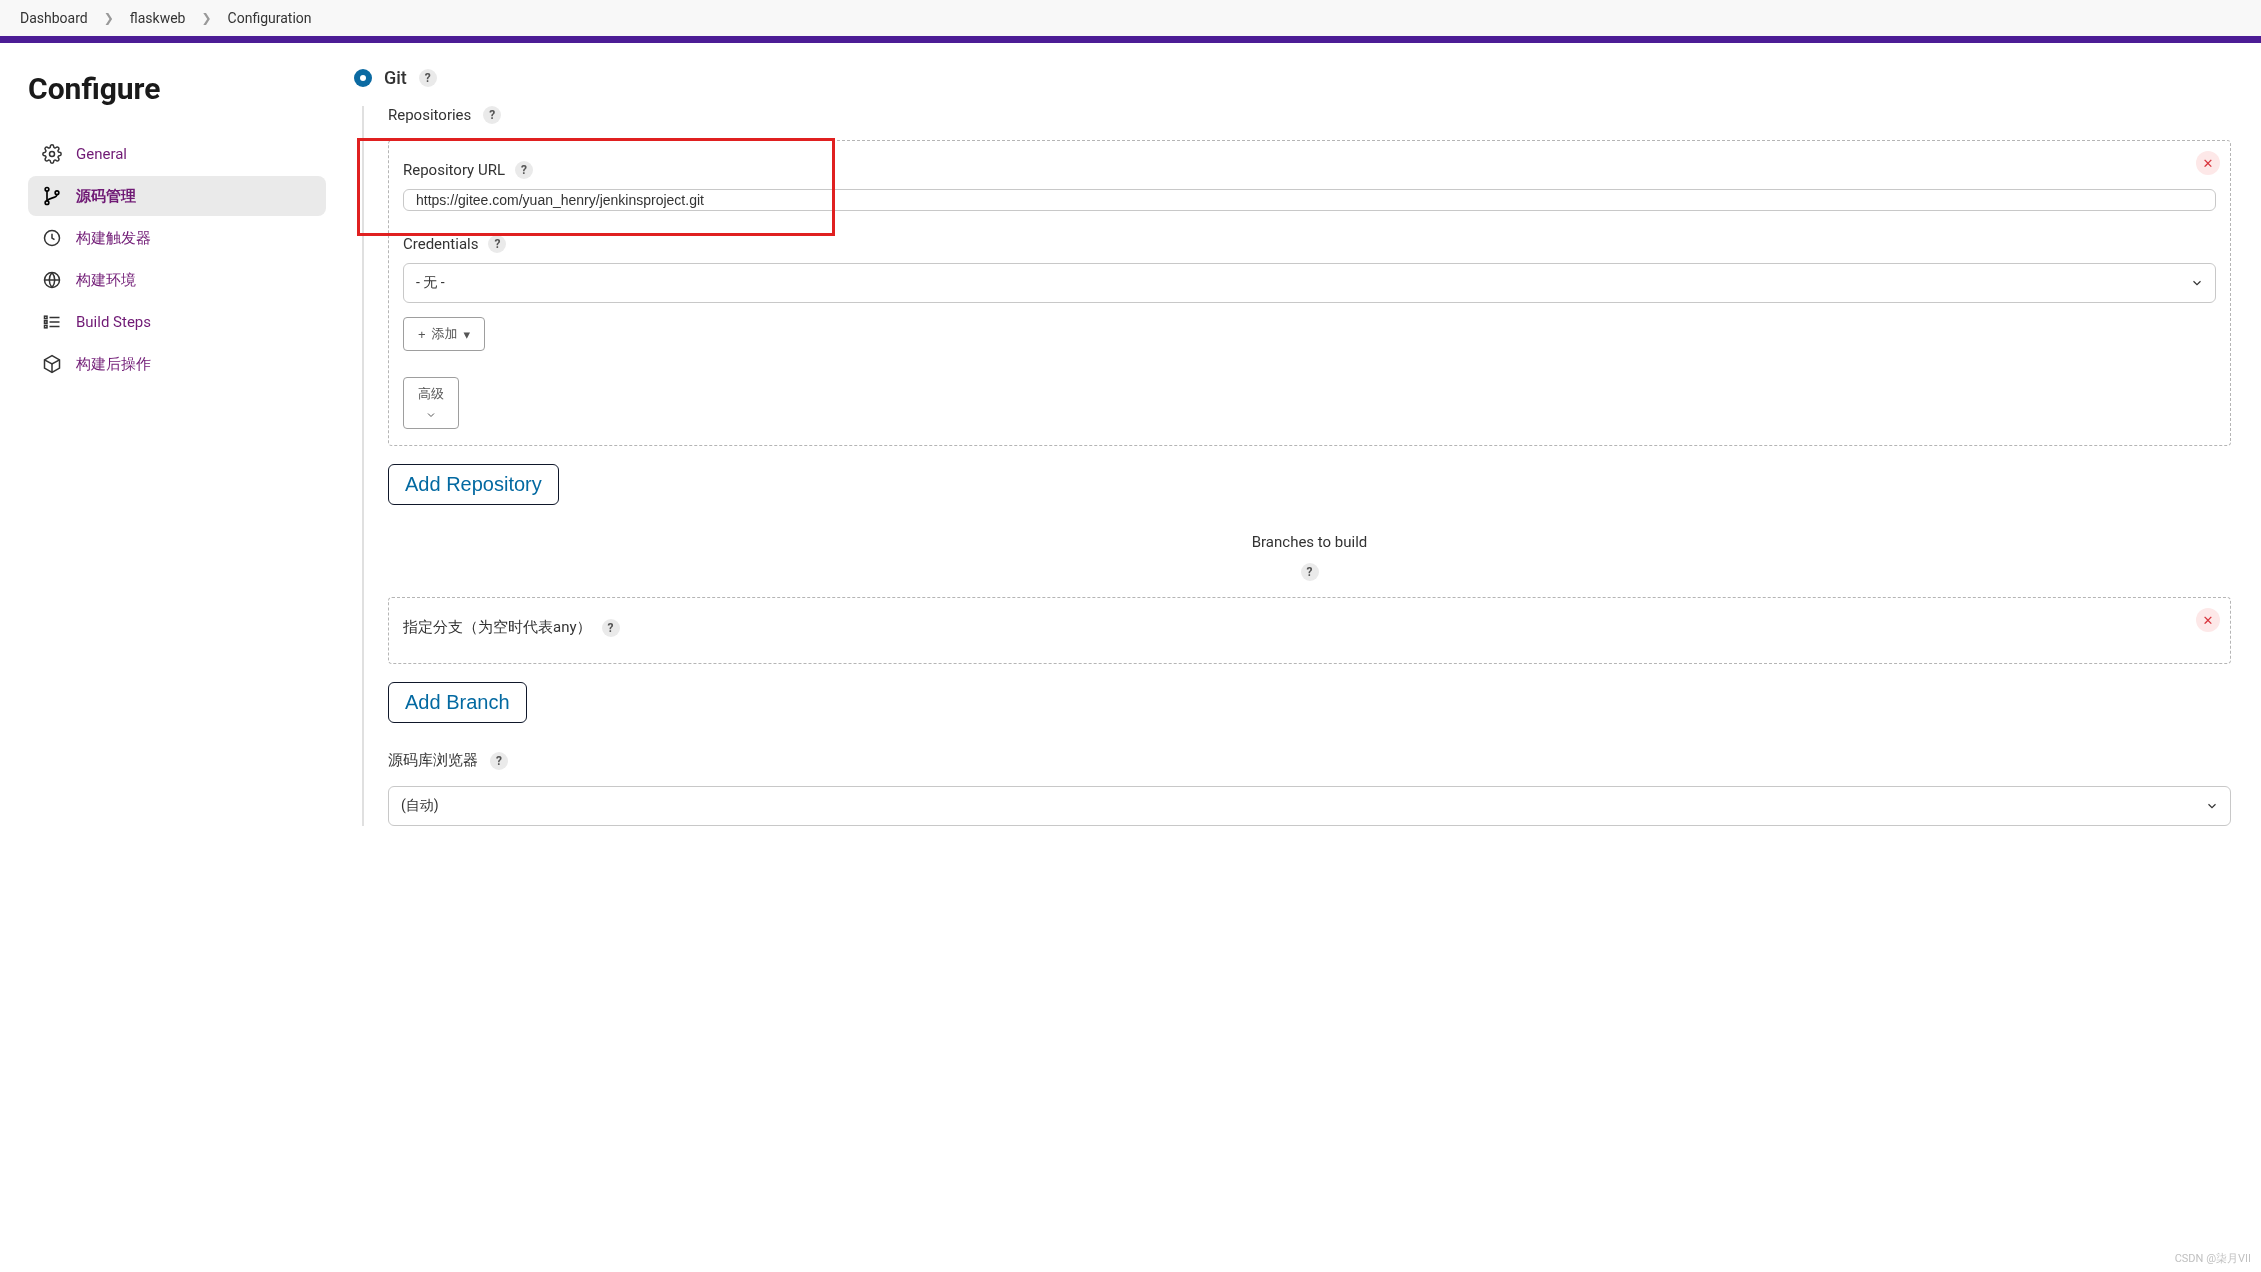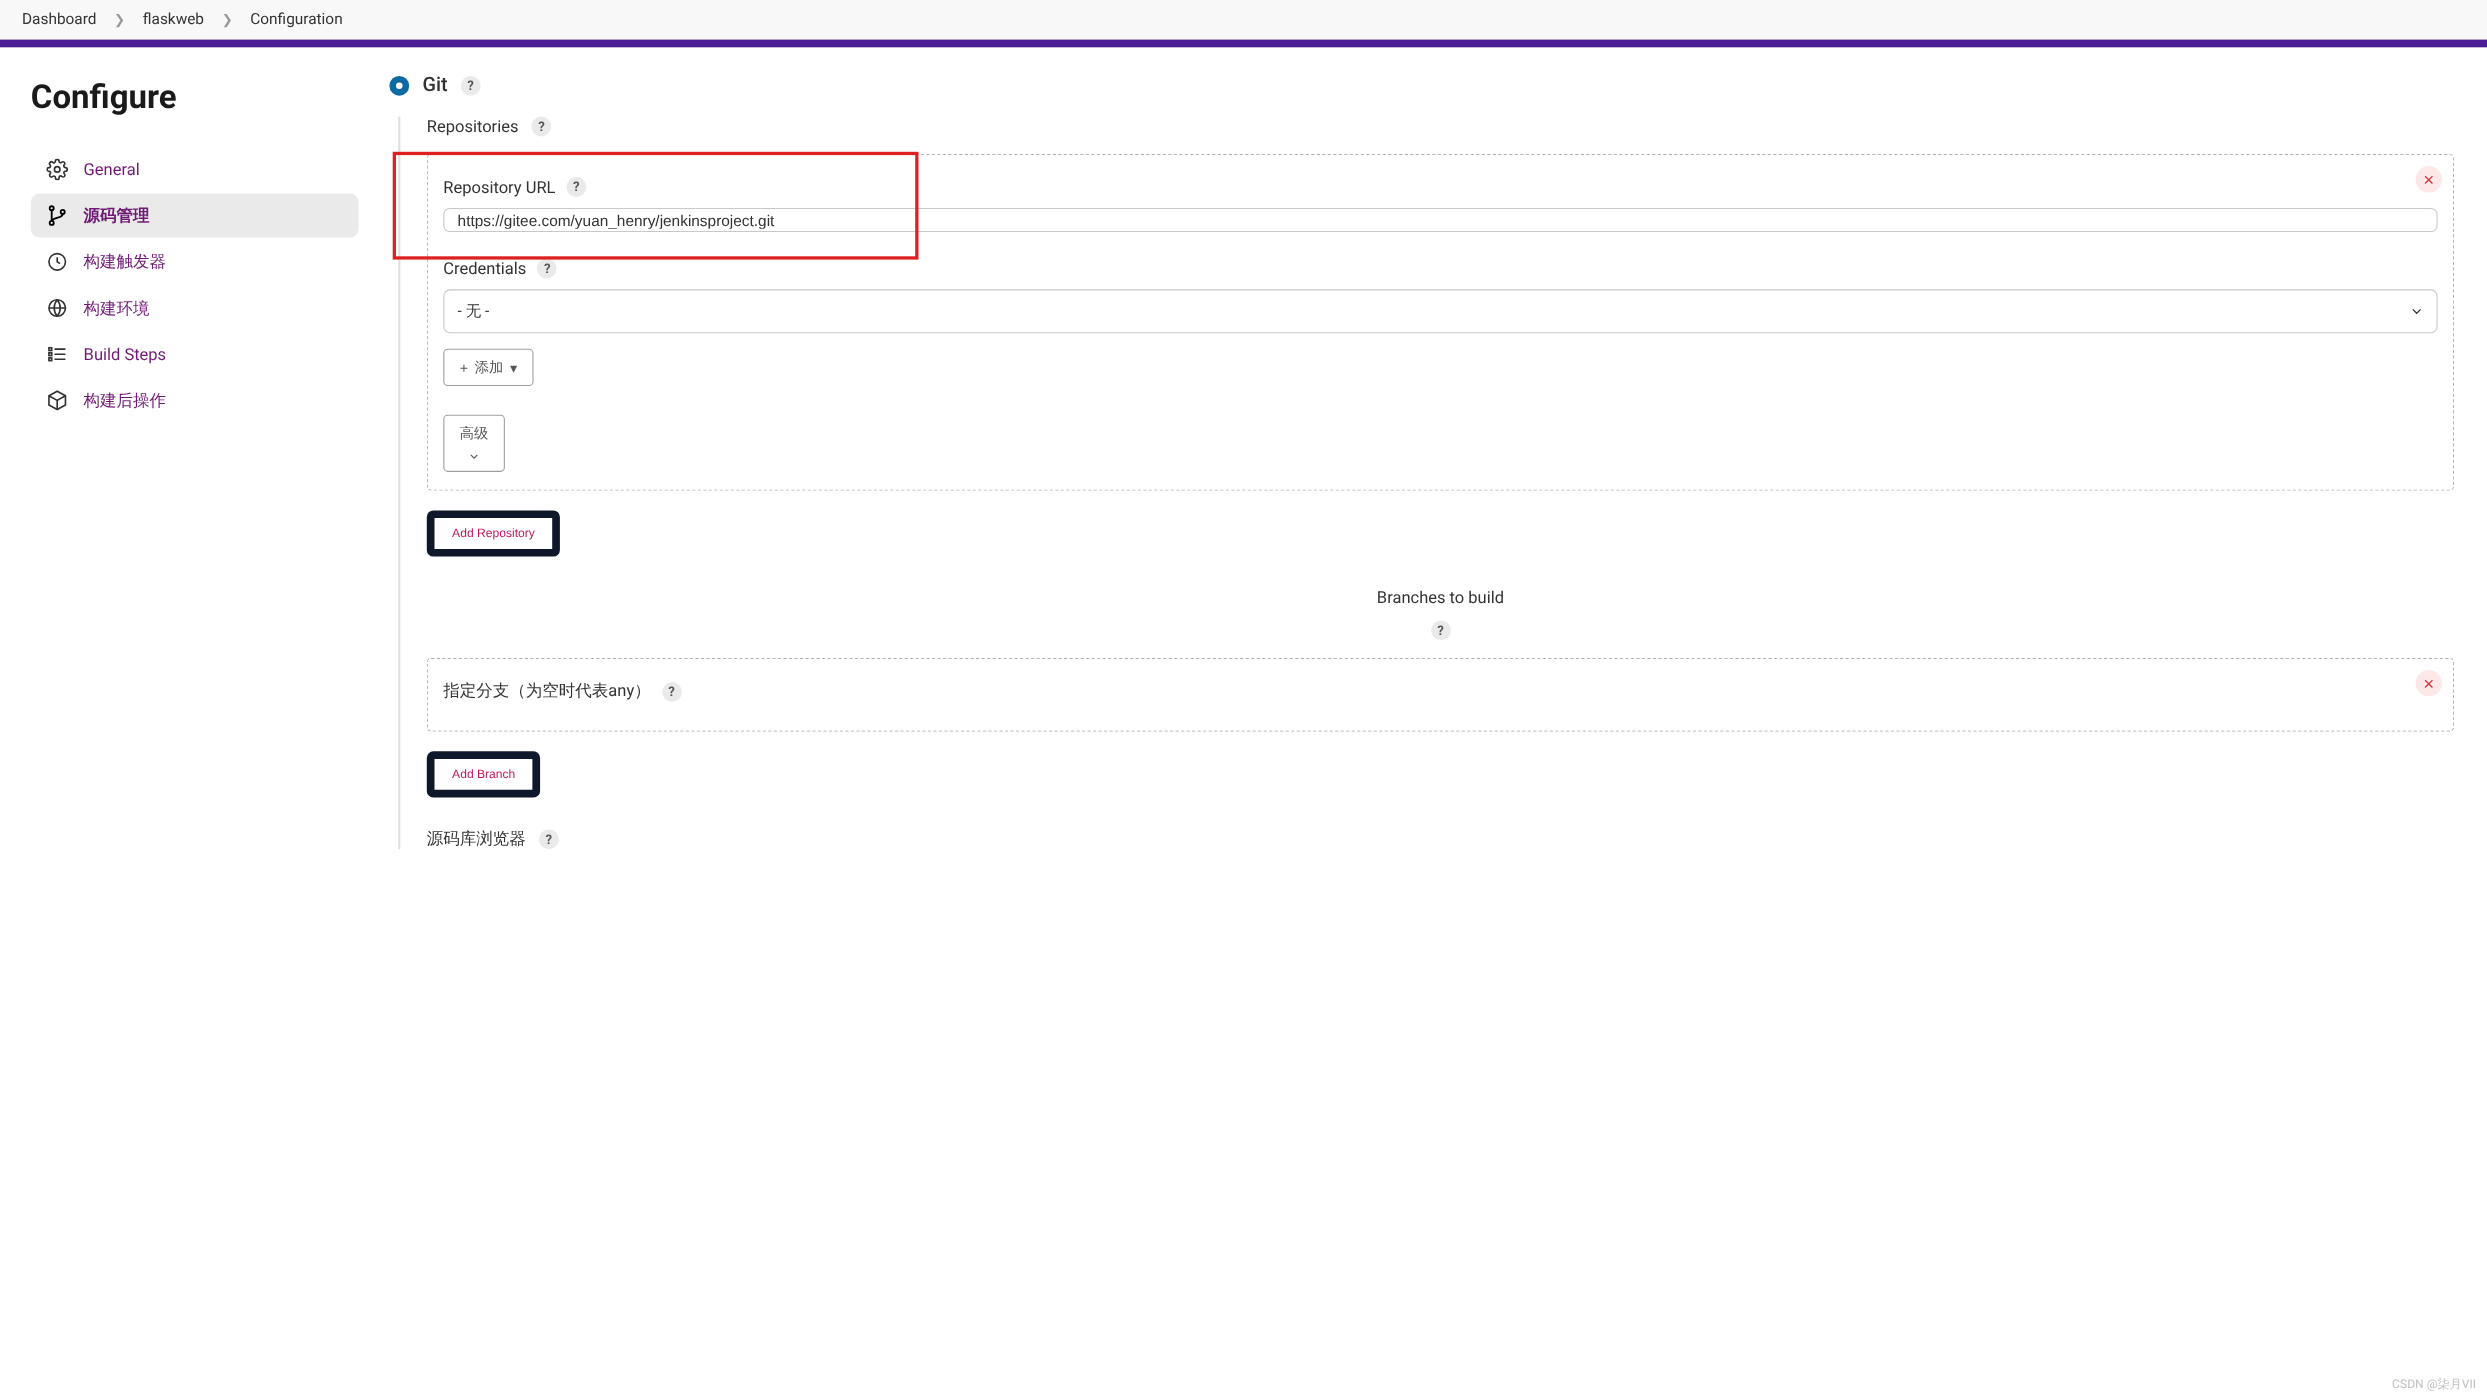--- a/index.html
+++ b/index.html
@@ -185,27 +185,27 @@
       padding: 7px 14px;
       border-radius: 4px;
       font-size: 13px;
       cursor: pointer;
       display: inline-flex;
       align-items: center;
       gap: 6px;
       color: #555;
     }
     .ghost-btn {
-      border: 7px solid #0f172a;
+      border: 1px solid #0f172a;
       background: #fff;
       padding: 8px 16px;
       border-radius: 6px;
-      font-size: 11px;
-      cursor: pointer;
-      color: #be185d;
+      font-size: 20px;
+      cursor: pointer;
+      color: #0369a1;
     }
     .highlight-box {
       position: absolute;
       border: 3px solid #e02020;
       pointer-events: none;
     }
     .spacer { height: 18px; }
     .watermark {
       position: fixed;
       bottom: 6px;
@@ -374,17 +374,27 @@
           <span class="help-badge">?</span>
         </div>
       </div>
 
       <button class="ghost-btn">Add Branch</button>
 
       <div class="subhead" style="margin-top:28px;">
         <span>源码库浏览器</span>
         <span class="help-badge">?</span>
       </div>
+      <div class="select-wrap">
+        <div class="select-input">
+          <span>(自动)</span>
+        </div>
+        <span class="select-chevron">
+          <svg width="14" height="14" viewBox="0 0 24 24" fill="none" stroke="#333" stroke-width="2">
+              <path d="M6 9l6 6 6-6"></path>
+            </svg>
+        </span>
+      </div>
     </div>
   </main>
 </div>
 
 <div class="watermark">CSDN @柒月VII</div>
 
 </body></html>

